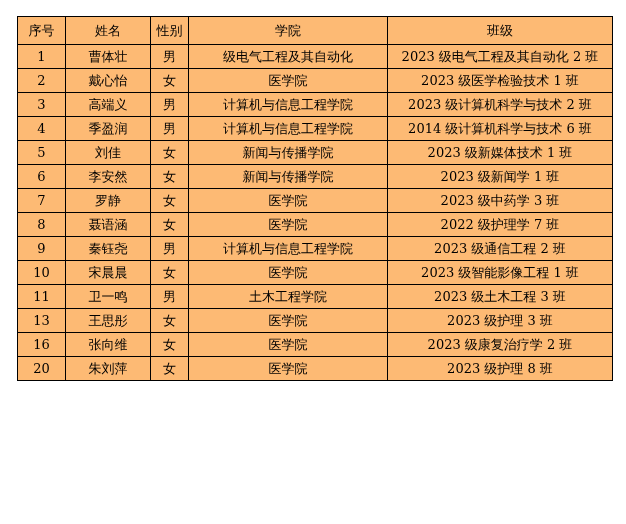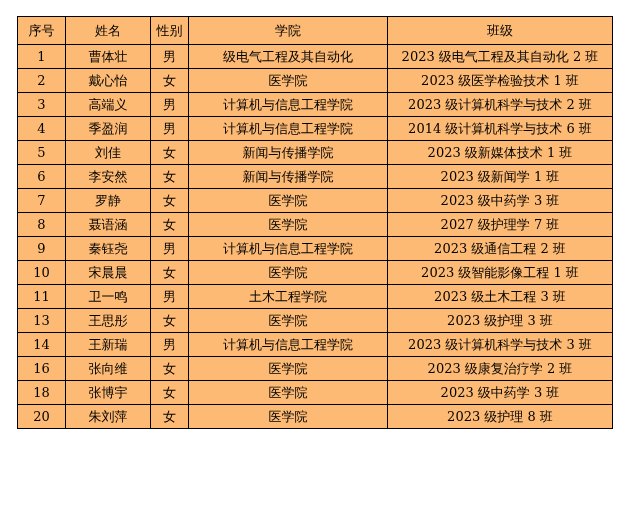--- a/index.html
+++ b/index.html
@@ -118,21 +118,21 @@
           <td>罗静</td>
           <td>女</td>
           <td>医学院</td>
           <td>2023 级中药学 3 班</td>
         </tr>
         <tr>
           <td>8</td>
           <td>聂语涵</td>
           <td>女</td>
           <td>医学院</td>
-          <td>2027 级护理学 7 班</td>
+          <td>2022 级护理学 7 班</td>
         </tr>
         <tr>
           <td>9</td>
           <td>秦钰尧</td>
           <td>男</td>
           <td>计算机与信息工程学院</td>
           <td>2023 级通信工程 2 班</td>
         </tr>
         <tr>
           <td>10</td>
@@ -149,39 +149,25 @@
           <td>2023 级土木工程 3 班</td>
         </tr>
         <tr>
           <td>13</td>
           <td>王思彤</td>
           <td>女</td>
           <td>医学院</td>
           <td>2023 级护理 3 班</td>
         </tr>
         <tr>
-          <td>14</td>
-          <td>王新瑞</td>
-          <td>男</td>
-          <td>计算机与信息工程学院</td>
-          <td>2023 级计算机科学与技术 3 班</td>
-        </tr>
-        <tr>
           <td>16</td>
           <td>张向维</td>
           <td>女</td>
           <td>医学院</td>
           <td>2023 级康复治疗学 2 班</td>
-        </tr>
-        <tr>
-          <td>18</td>
-          <td>张博宇</td>
-          <td>女</td>
-          <td>医学院</td>
-          <td>2023 级中药学 3 班</td>
         </tr>
         <tr>
           <td>20</td>
           <td>朱刘萍</td>
           <td>女</td>
           <td>医学院</td>
           <td>2023 级护理 8 班</td>
         </tr>
       </tbody>
   </table>

